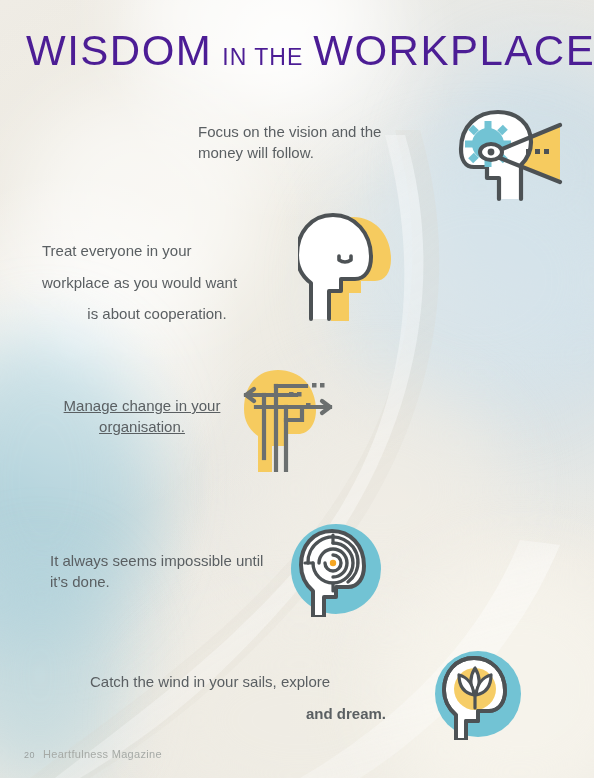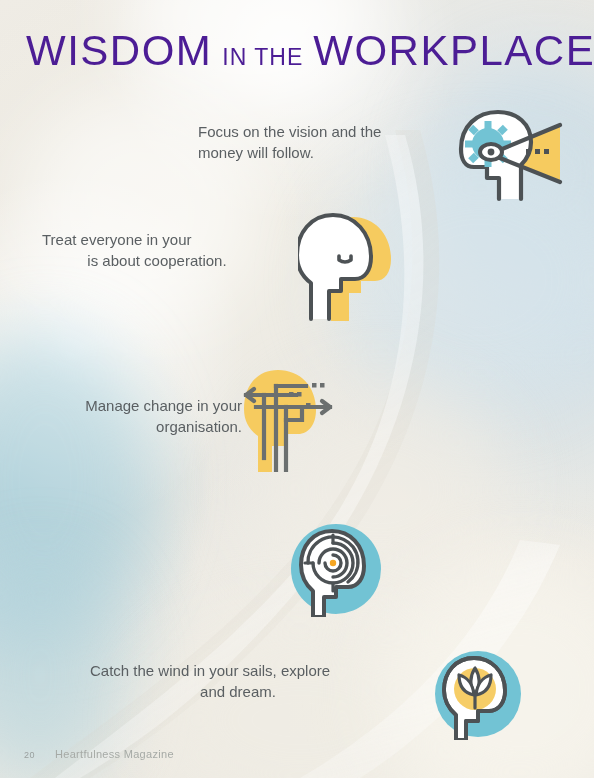--- a/index.html
+++ b/index.html
@@ -80,43 +80,43 @@
   
   .quote {
     position: absolute;
     color: #5a5f62;
     font-size: 15px;
     line-height: 1.38;
     font-weight: 400;
   }
   .q1 { left: 198px; top: 122px; width: 190px; text-align: left; }
   .q2 { left: 42px;  top: 230px; width: 230px; text-align: justify; }
-  .q3 { left: 42px;  top: 396px; width: 200px; text-align: right; }
+  .q3 { left: 42px;  top: 396px; width: 200px; text-align: center; text-decoration: underline; }
   .q4 { left: 50px;  top: 551px; width: 220px; text-align: left; }
   .q5 { left: 90px;  top: 661px; width: 296px; text-align: justify; }
-  .q2 > span, .q5 > span { display: block; }
+  .q2 > span, .q5 > span { display: block; margin-top: 11px; }
 
   
   .icon {
     position: absolute;
   }
   .ic1 { left: 441px; top: 104px; width: 124px; height: 100px; }
   .ic2 { left: 298px; top: 211px; width: 94px;  height: 110px; }
   .ic3 { left: 234px; top: 362px; width: 104px; height: 110px; }
   .ic4 { left: 288px; top: 521px; width: 96px;  height: 96px; }
   .ic5 { left: 432px; top: 648px; width: 92px;  height: 92px; }
 
   
   .footer {
     position: absolute;
     left: 24px;
     bottom: 18px;
     display: flex;
     align-items: baseline;
-    gap: 20px;
+    gap: 8px;
   }
   .footer .pagenum {
     font-size: 9px;
     color: #9aa09f;
     letter-spacing: 0.5px;
   }
   .footer .magname {
     font-size: 11px;
     color: #a6aaa6;
     letter-spacing: 0.3px;
@@ -188,20 +188,21 @@
 
     <g fill="#4d5255">
       <rect x="85" y="45" width="5" height="5"></rect>
       <rect x="94" y="45" width="5" height="5"></rect>
       <rect x="103" y="45" width="5" height="5"></rect>
     </g>
   </svg>
 
   <div class="quote q2">
     <span>Treat everyone in your</span>
+    <span>workplace as you would want</span>
     <span style="text-align:center;">is about cooperation.</span>
   </div>
 
   <svg class="icon ic2" viewBox="0 0 94 110">
 
     <path d="M40 108 L40 80 L52 80 L52 68 L66 68 C76 68 82 59 82 46 C82 22 66 4 44 4 C22 4 8 22 8 44 C8 58 14 66 22 72 L22 108 Z" fill="#f6cb5f" transform="translate(11,2)"></path>
 
     <path d="M31 108 L31 80 L43 80 L43 68 L57 68 C67 68 73 59 73 46 C73 22 57 4 35 4 C13 4 -1 22 -1 44 C-1 58 5 66 13 72 L13 108" fill="#ffffff" stroke="#4d5255" stroke-width="4" stroke-linejoin="round" stroke-linecap="round"></path>
 
     <path d="M35 6 C14 6 2 23 2 44 C2 57 7 65 14 71 L14 108 L31 108 L31 80 L43 80 L43 68 L57 68 C66 68 72 58 72 46 C72 24 56 6 35 6 Z" fill="none"></path>
@@ -232,41 +233,42 @@
     </g>
     <g fill="#6b6f6f">
       <rect x="78" y="21" width="4.5" height="4.5"></rect>
       <rect x="86" y="21" width="4.5" height="4.5"></rect>
       <rect x="55" y="30" width="4.5" height="4.5"></rect>
       <rect x="63" y="30" width="4.5" height="4.5"></rect>
       <rect x="72" y="41" width="4.5" height="4.5"></rect>
     </g>
   </svg>
 
+  <div class="quote q4">It always seems impossible until it’s done.</div>
 
   <svg class="icon ic4" viewBox="0 0 96 96">
     <circle cx="48" cy="48" r="45" fill="#72c3d4"></circle>
     <path d="M36 96 L36 76 L48 76 L48 66 L60 66 C70 66 76 57 76 45 C76 24 62 10 44 10 C25 10 13 25 13 44 C13 56 18 64 25 70 L25 96 Z" fill="#ffffff" stroke="#4d5255" stroke-width="4" stroke-linejoin="round"></path>
     <g fill="none" stroke="#4d5255" stroke-width="3.4" stroke-linecap="round">
       <path d="M20 42 A 25 25 0 1 1 60 61"></path>
       <path d="M25 42 A 20 20 0 1 0 45 22"></path>
       <path d="M31 42 A 14 14 0 1 1 45 56"></path>
       <path d="M37 42 A 8 8 0 1 0 45 34"></path>
     </g>
     <circle cx="45" cy="42" r="3.2" fill="#f5a623"></circle>
     <g stroke="#4d5255" stroke-width="3.2" stroke-linecap="round">
       <path d="M45 14 L45 22"></path>
       <path d="M45 62 L45 70"></path>
       <path d="M17 42 L25 42"></path>
     </g>
   </svg>
 
   <div class="quote q5">
     <span>Catch the wind in your sails, explore</span>
-    <span style="text-align:center;">and dream.</span>
+    <span style="text-align:right;font-weight:bold;">and dream.</span>
   </div>
 
   <svg class="icon ic5" viewBox="0 0 92 92">
     <circle cx="46" cy="46" r="43" fill="#72c3d4"></circle>
     <circle cx="43" cy="41" r="21" fill="#f6cb5f"></circle>
     <path d="M34 92 L34 73 L46 73 L46 63 L57 63 C67 63 73 54 73 43 C73 23 59 10 42 10 C24 10 12 24 12 42 C12 54 17 61 24 67 L24 92 Z" fill="#ffffff" stroke="#4d5255" stroke-width="3.8" stroke-linejoin="round"></path>
     <circle cx="43" cy="41" r="21" fill="#f6cb5f" opacity="0.95" clip-path="none" style="mix-blend-mode:multiply"></circle>
     <path d="M34 92 L34 73 L46 73 L46 63 L57 63 C67 63 73 54 73 43 C73 23 59 10 42 10 C24 10 12 24 12 42 C12 54 17 61 24 67 L24 92" fill="none" stroke="#4d5255" stroke-width="3.8" stroke-linejoin="round"></path>
 
     <g fill="#ffffff" stroke="#4d5255" stroke-width="3.2" stroke-linejoin="round" stroke-linecap="round">

